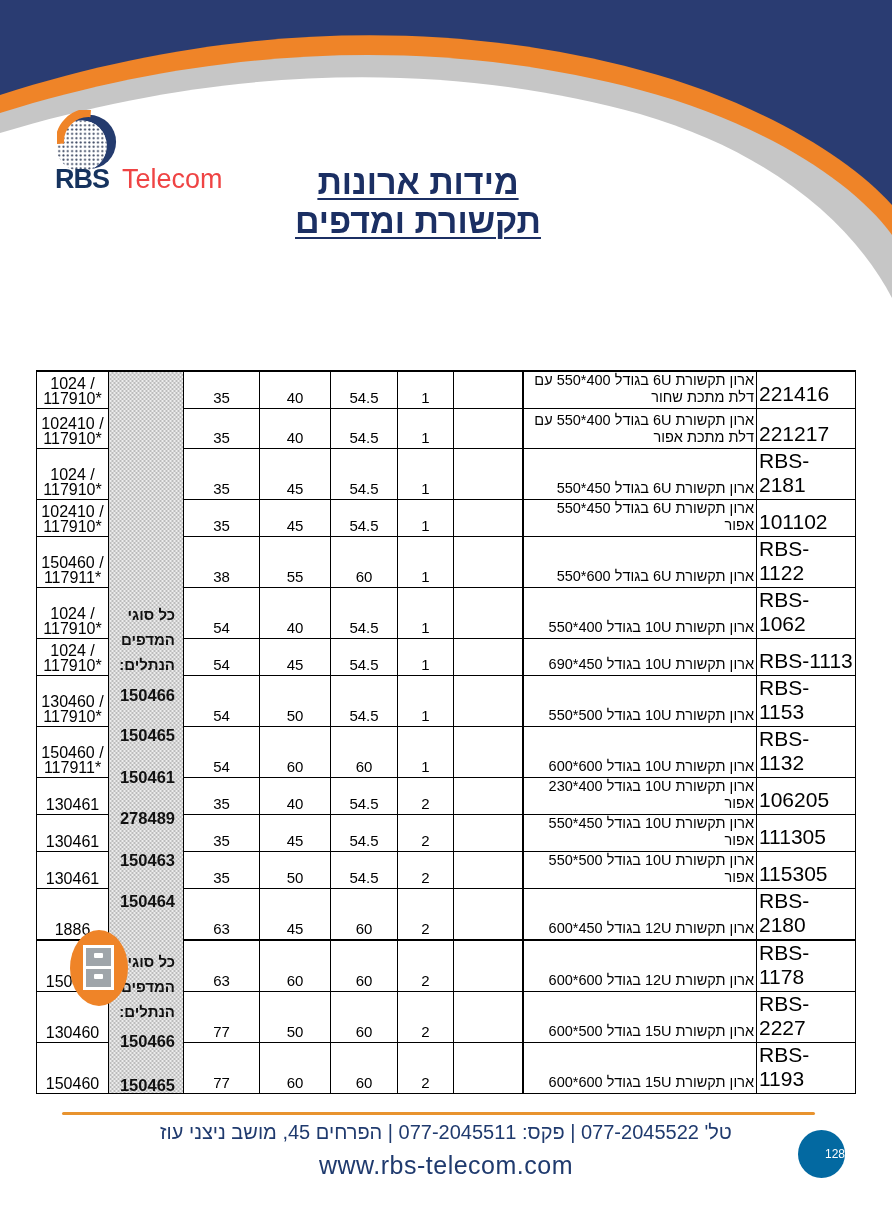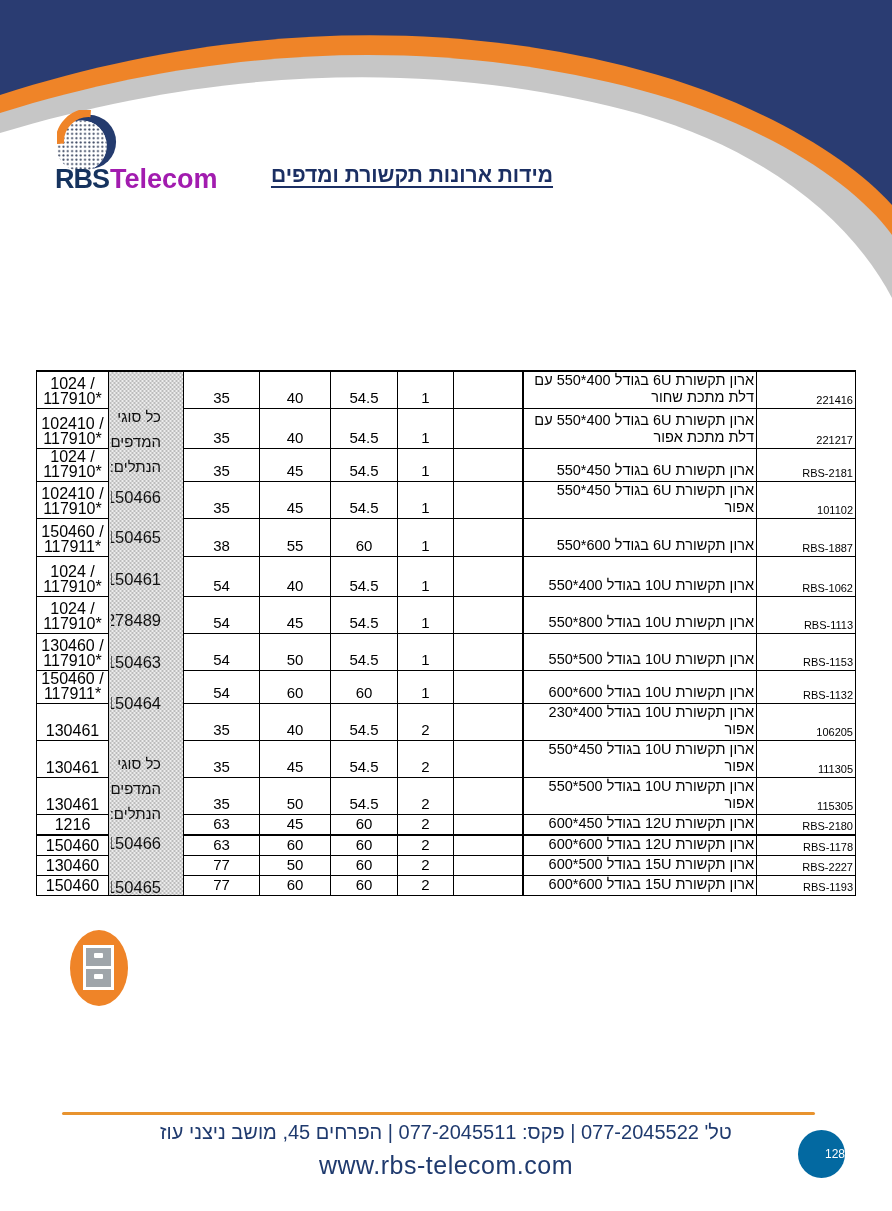--- a/index.html
+++ b/index.html
@@ -9,52 +9,52 @@
     font-family:"Liberation Sans","DejaVu Sans",sans-serif;
     color:#000;
   }
 
   
   .header-curves { position:absolute; left:0; top:0; width:892px; height:340px; }
   .logo { position:absolute; left:55px; top:106px; width:170px; height:100px; }
   .logo-mark { position:absolute; left:2px; top:4px; }
   .logo-text { position:absolute; left:0px; top:58px; white-space:nowrap; font-size:27px; }
   .logo-text .rbs { font-weight:bold; color:#16335e; letter-spacing:-1px; }
-  .logo-text .telecom { font-weight:bold; color:#a21caf; margin-left:1px; letter-spacing:0px; }
+  .logo-text .telecom { font-weight:normal; color:#ef4444; margin-left:13px; letter-spacing:0px; }
   .page-title {
-    position:absolute; left:262px; top:163px; width:300px;
+    position:absolute; left:268px; top:163px; width:300px;
     direction:rtl; text-align:center;
-    font-size:21px; font-weight:bold; color:#1b2f63;
+    font-size:34px; font-weight:bold; color:#1b2f63;
     text-decoration:underline; text-decoration-thickness:2px; text-underline-offset:4px;
   }
 
   
   .cab-table-wrap { position:absolute; left:37px; top:370px; width:819px; direction:rtl; }
   table.cab { border-collapse:collapse; table-layout:fixed; width:819px; direction:rtl; }
   table.cab { border:1px solid #000; border-top:2px solid #000; }
   table.cab td { border:1px solid #000; vertical-align:bottom; padding:0 2px 2px 2px; overflow:hidden; }
-  td.c-code { font-size:11px; direction:ltr; unicode-bidi:isolate; text-align:right; padding-right:5px;margin-top:10px; }
+  td.c-code { font-size:21px; direction:ltr; unicode-bidi:isolate; padding-right:5px;margin-top:10px; }
   td.c-desc { font-size:14.5px; line-height:17px; text-align:right; padding-right:4px; border-left:2px solid #000 !important; }
   td.c-empty {}
   td.c-num  { font-size:15px; text-align:center; }
   td.c-left { font-size:16px; line-height:15px; direction:ltr; unicode-bidi:isolate; text-align:center; }
   tr.thick td { border-bottom:2px solid #000; }
   tr.h37{height:37px} tr.h40{height:40px} tr.h33{height:33px} tr.h35{height:35px}
   tr.h38{height:38px} tr.h30{height:30px} tr.h36{height:36px} tr.h19{height:19px} tr.h17{height:17px}
 
   
   td.c-shelf {
     padding:0; vertical-align:top;
     background-color:#d0d0d0;
     background-image:repeating-conic-gradient(#bcbcbc 0% 25%, #ececec 0% 50%);
     background-size:4px 4px;
   }
   .shelf-box { position:relative; width:100%; height:505px; overflow:hidden; }
   .sl { position:absolute; right:0; width:100%; box-sizing:border-box;
-        text-align:right; padding-right:20px; font-weight:normal; color:#111;
+        text-align:right; padding-right:6px; font-weight:bold; color:#111;
         direction:rtl; }
   .sl-grp { font-size:15px; line-height:25px; }
   .sl-num { font-size:16.5px; }
   .sl0{top:16px} .sl1{top:100px} .sl2{top:140px} .sl3{top:182px} .sl4{top:223px}
   .sl5{top:265px} .sl6{top:306px} .sl7{top:363px} .sl8{top:446px} .sl9{top:490px}
 
   
   .cabinet-badge { position:absolute; left:70px; top:930px; }
 
   
@@ -164,42 +164,42 @@
         <td class="c-code">101102</td>
         <td class="c-desc">ארון תקשורת 6U בגודל 550‎*‎450 אפור</td>
         <td class="c-empty"></td>
         <td class="c-num">1</td>
         <td class="c-num">54.5</td>
         <td class="c-num">45</td>
         <td class="c-num">35</td>
         <td class="c-left">102410 / 117910*</td>
       </tr>
       <tr class="h38">
-        <td class="c-code">RBS-1887</td>
+        <td class="c-code">RBS-1122</td>
         <td class="c-desc">ארון תקשורת 6U בגודל 550‎*‎600</td>
         <td class="c-empty"></td>
         <td class="c-num">1</td>
         <td class="c-num">60</td>
         <td class="c-num">55</td>
         <td class="c-num">38</td>
         <td class="c-left">150460 / 117911*</td>
       </tr>
       <tr class="h40">
         <td class="c-code">RBS-1062</td>
         <td class="c-desc">ארון תקשורת 10U בגודל 550‎*‎400</td>
         <td class="c-empty"></td>
         <td class="c-num">1</td>
         <td class="c-num">54.5</td>
         <td class="c-num">40</td>
         <td class="c-num">54</td>
         <td class="c-left">1024 / 117910*</td>
       </tr>
       <tr class="h37">
         <td class="c-code">RBS-1113</td>
-        <td class="c-desc">ארון תקשורת 10U בגודל 550‎*‎800</td>
+        <td class="c-desc">ארון תקשורת 10U בגודל 690‎*‎450</td>
         <td class="c-empty"></td>
         <td class="c-num">1</td>
         <td class="c-num">54.5</td>
         <td class="c-num">45</td>
         <td class="c-num">54</td>
         <td class="c-left">1024 / 117910*</td>
       </tr>
       <tr class="h37">
         <td class="c-code">RBS-1153</td>
         <td class="c-desc">ארון תקשורת 10U בגודל 550‎*‎500</td>
@@ -251,21 +251,21 @@
         <td class="c-left">130461</td>
       </tr>
       <tr class="h19 thick">
         <td class="c-code">RBS-2180</td>
         <td class="c-desc">ארון תקשורת 12U בגודל 600‎*‎450</td>
         <td class="c-empty"></td>
         <td class="c-num">2</td>
         <td class="c-num">60</td>
         <td class="c-num">45</td>
         <td class="c-num">63</td>
-        <td class="c-left">1216</td>
+        <td class="c-left">1886</td>
       </tr>
       <tr class="h19">
         <td class="c-code">RBS-1178</td>
         <td class="c-desc">ארון תקשורת 12U בגודל 600‎*‎600</td>
         <td class="c-empty"></td>
         <td class="c-num">2</td>
         <td class="c-num">60</td>
         <td class="c-num">60</td>
         <td class="c-num">63</td>
         <td class="c-left">150460</td>

